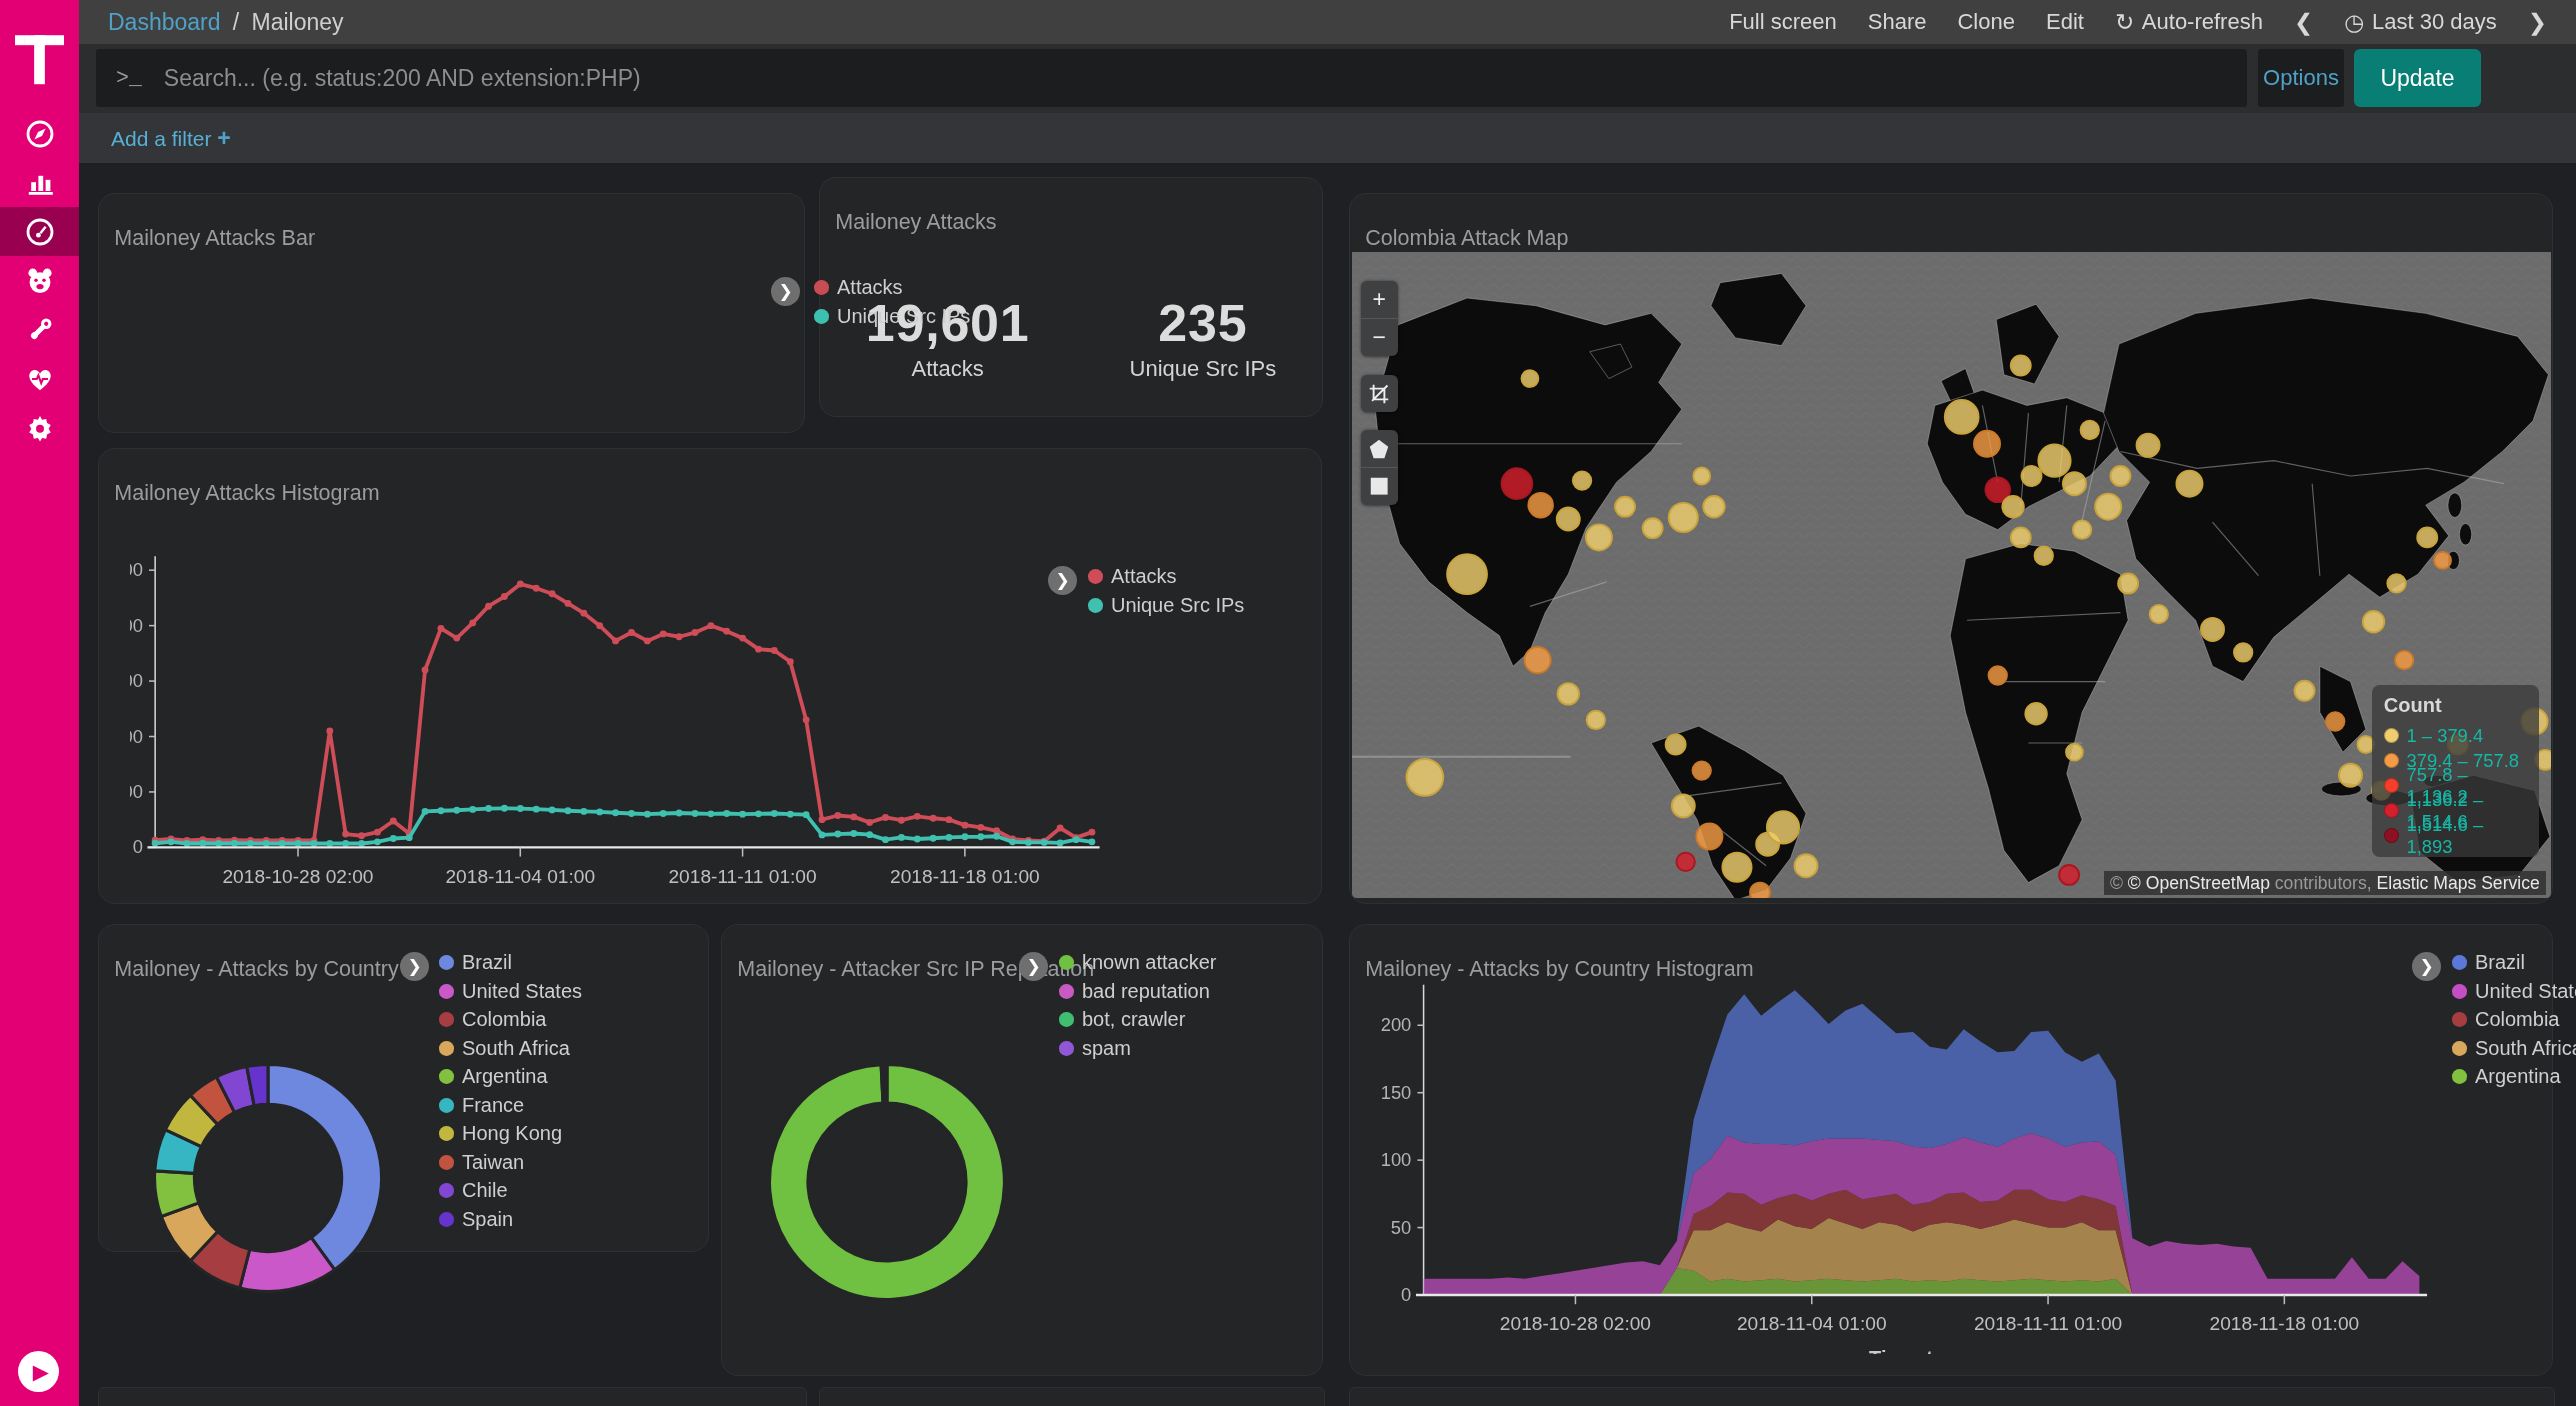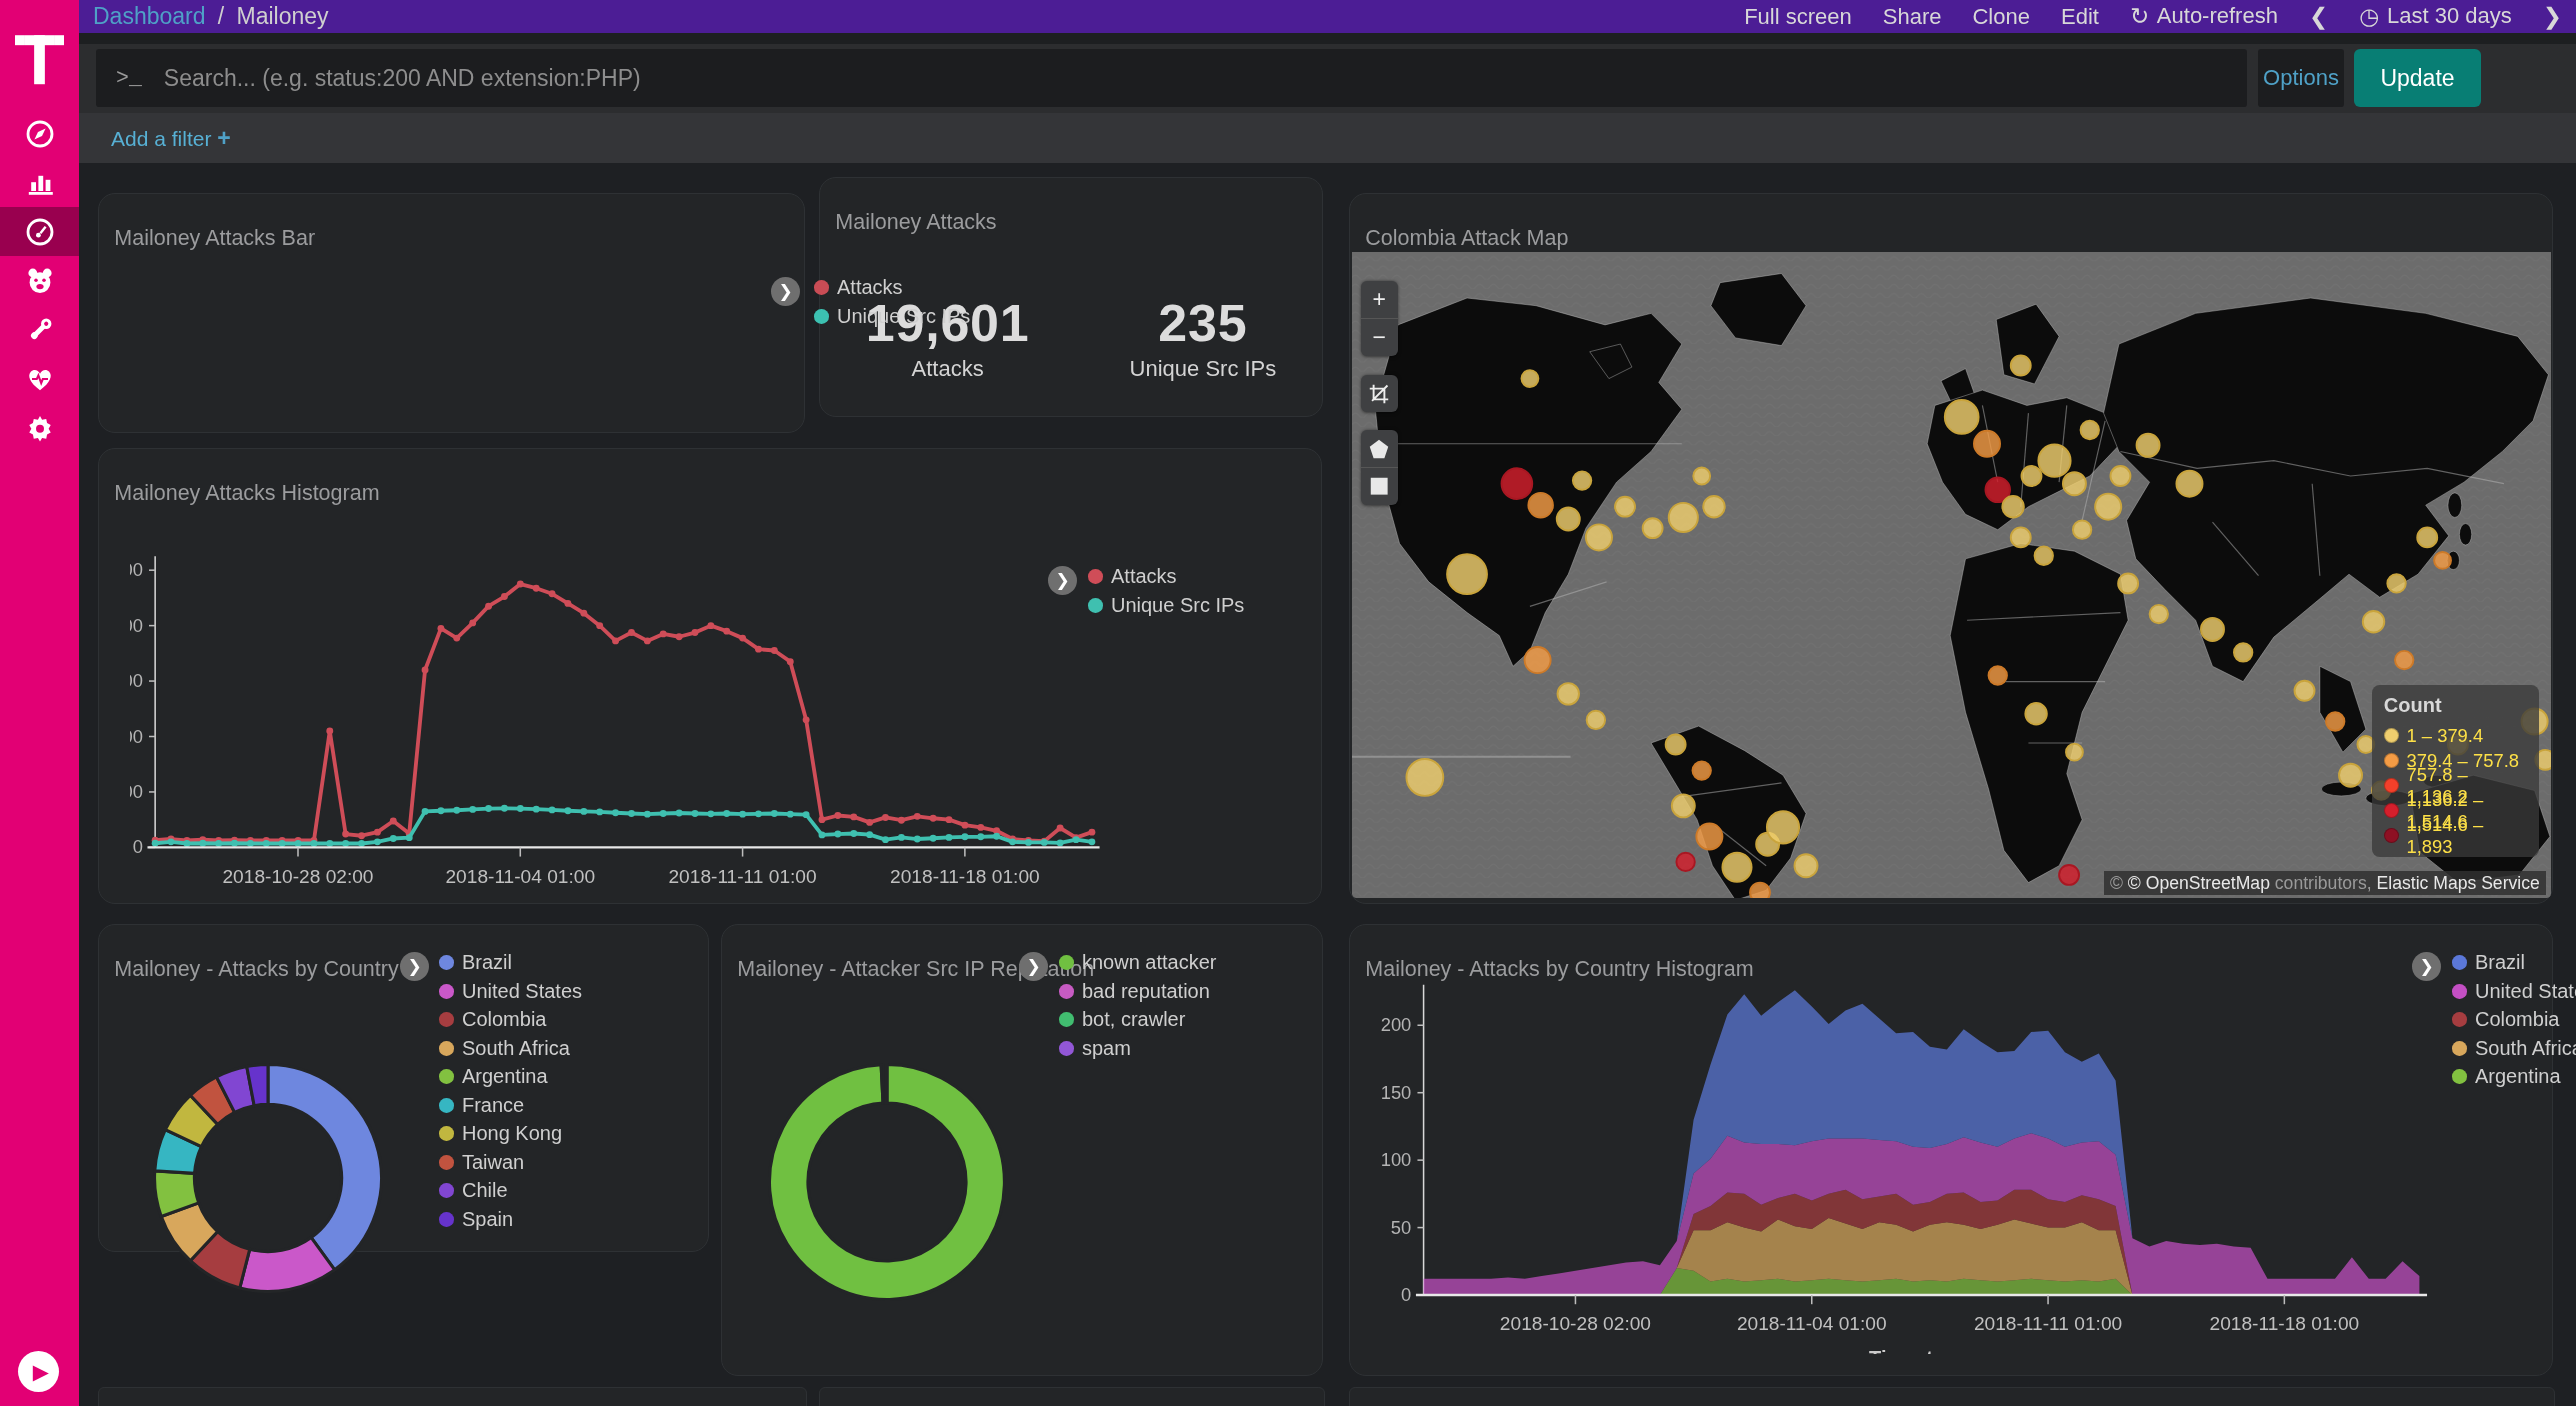--- a/index.html
+++ b/index.html
@@ -6,21 +6,21 @@
   body{width:2576px;height:1406px;background:#1d1f21;font-family:"Liberation Sans","DejaVu Sans",sans-serif;overflow:hidden;position:relative;-webkit-font-smoothing:antialiased}
   
   .sidebar{position:absolute;left:0;top:0;width:79px;height:100%;background:#e20074;z-index:30}
   .logo{margin:12.3px 0 23px 14.6px}
   .side-nav{display:flex;flex-direction:column}
   .nav-item{width:79px;height:49px;display:flex;align-items:center;justify-content:center;cursor:pointer}
   .nav-item.active{background:#99004f}
   .nav-item svg{width:32px;height:32px}
   .collapse-btn{position:absolute;bottom:14px;left:18.4px;width:41px;height:41px;border-radius:50%;background:#fff;color:#e20074;font-size:21px;display:flex;align-items:center;justify-content:center;padding-left:3.8px;box-sizing:border-box}
   
-  .topbar{position:absolute;left:79px;top:0;right:0;height:33px;background:#4c1d95;display:flex;align-items:center;justify-content:space-between;padding:0 14px;box-sizing:border-box;z-index:10}
+  .topbar{position:absolute;left:79px;top:0;right:0;height:44px;background:#404040;display:flex;align-items:center;justify-content:space-between;padding:0 29px;box-sizing:border-box;z-index:10}
   .crumbs{font-size:23px;color:#cfcfcf;display:flex;gap:12.3px;align-items:center}
   .crumbs a{color:#4fa1c7;text-decoration:none;cursor:pointer}
   .top-actions{display:flex;gap:31px;font-size:22px;color:#d8d8d8;align-items:center}
   .top-actions .act{display:flex;gap:7.7px;cursor:pointer}
   .top-actions .ic{font-size:23px}
   
   .queryrow{position:absolute;left:79px;top:44px;right:0;height:69px;background:#2c2d2f}
   .searchbox{position:absolute;left:17px;top:5.4px;width:2151px;height:58px;background:#1c1d1f;border-radius:3.1px;display:flex;align-items:center;padding:0 20px;box-sizing:border-box;gap:20px}
   .prompt{font-family:"Liberation Mono","DejaVu Sans Mono",monospace;color:#9a9a9a;font-size:21.5px}
   .searchbox input{flex:1;background:transparent;border:none;outline:none;color:#dddddd;font-size:23px;font-family:inherit}
@@ -48,21 +48,21 @@
   .metric-row{position:absolute;left:0;right:0;top:115px;display:flex;justify-content:center;gap:100px;text-align:center}
   .metric-val{font-size:52px;font-weight:bold;color:#dcdcdc;letter-spacing:0.8px}
   .metric-label{font-size:22px;color:#d4d4d4;margin-top:3.1px}
   
   .map-wrap{position:absolute;left:1.5px;top:58px;right:1.5px;bottom:4.6px;border-radius:0 0 4.6px 4.6px;overflow:hidden}
   .map-ctl{position:absolute;left:9.2px;width:37px;background:#3f4042;border-radius:6.1px;overflow:hidden;z-index:5;box-shadow:0 0.8px 3.1px rgba(0,0,0,.5)}
   .map-ctl .mbtn{width:37px;height:37px;color:#eee;font-size:23px;display:flex;align-items:center;justify-content:center;cursor:pointer;border-bottom:0.8px solid #565656}
   .map-ctl .mbtn:last-child{border-bottom:none}
   .map-legend{position:absolute;left:1020px;top:433px;width:167px;background:rgba(58,58,58,.78);border-radius:7.7px;padding:9.2px 12.3px;box-sizing:border-box;z-index:5}
   .map-legend .mlt{font-size:20px;font-weight:bold;color:#d8d8d8;margin-bottom:6.1px}
-  .map-legend .mli{display:flex;align-items:center;gap:7.7px;font-size:18.4px;color:#fde047;height:25px}
+  .map-legend .mli{display:flex;align-items:center;gap:7.7px;font-size:18.4px;color:#14b8a6;height:25px}
   .map-legend .mld{width:13px;height:13px;border-radius:50%;flex:none;border:1.5px solid rgba(0,0,0,.25)}
   .map-attrib{position:absolute;right:4.6px;bottom:3.1px;font-size:17.6px;color:#bdbdbd;z-index:5;display:flex;gap:4.6px;align-items:center}
   .map-attrib .chip{background:rgba(48,48,48,.85);padding:1.5px 6.1px}
   .map-attrib a{color:#e8e8e8;text-decoration:none;cursor:pointer}
   .map-attrib .dim{color:#9a9a9a}
   .stub{position:absolute;background:#232527;border:1.5px solid #2e3134;border-radius:6.1px}
   svg{display:block}
   .xy{position:absolute}
 </style>
 </head>

